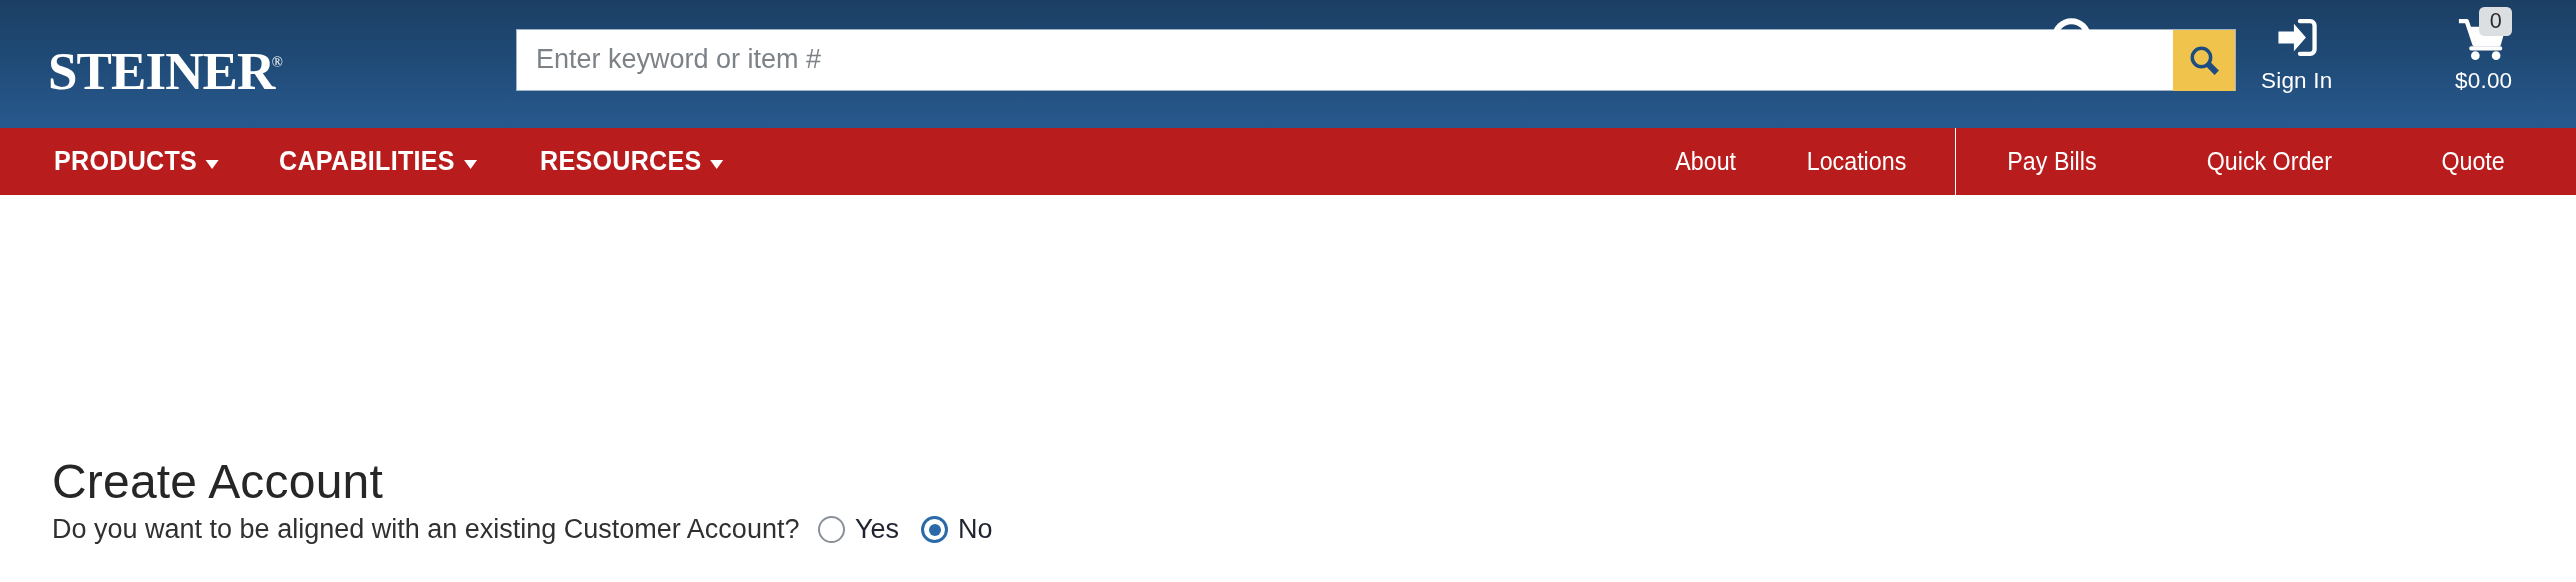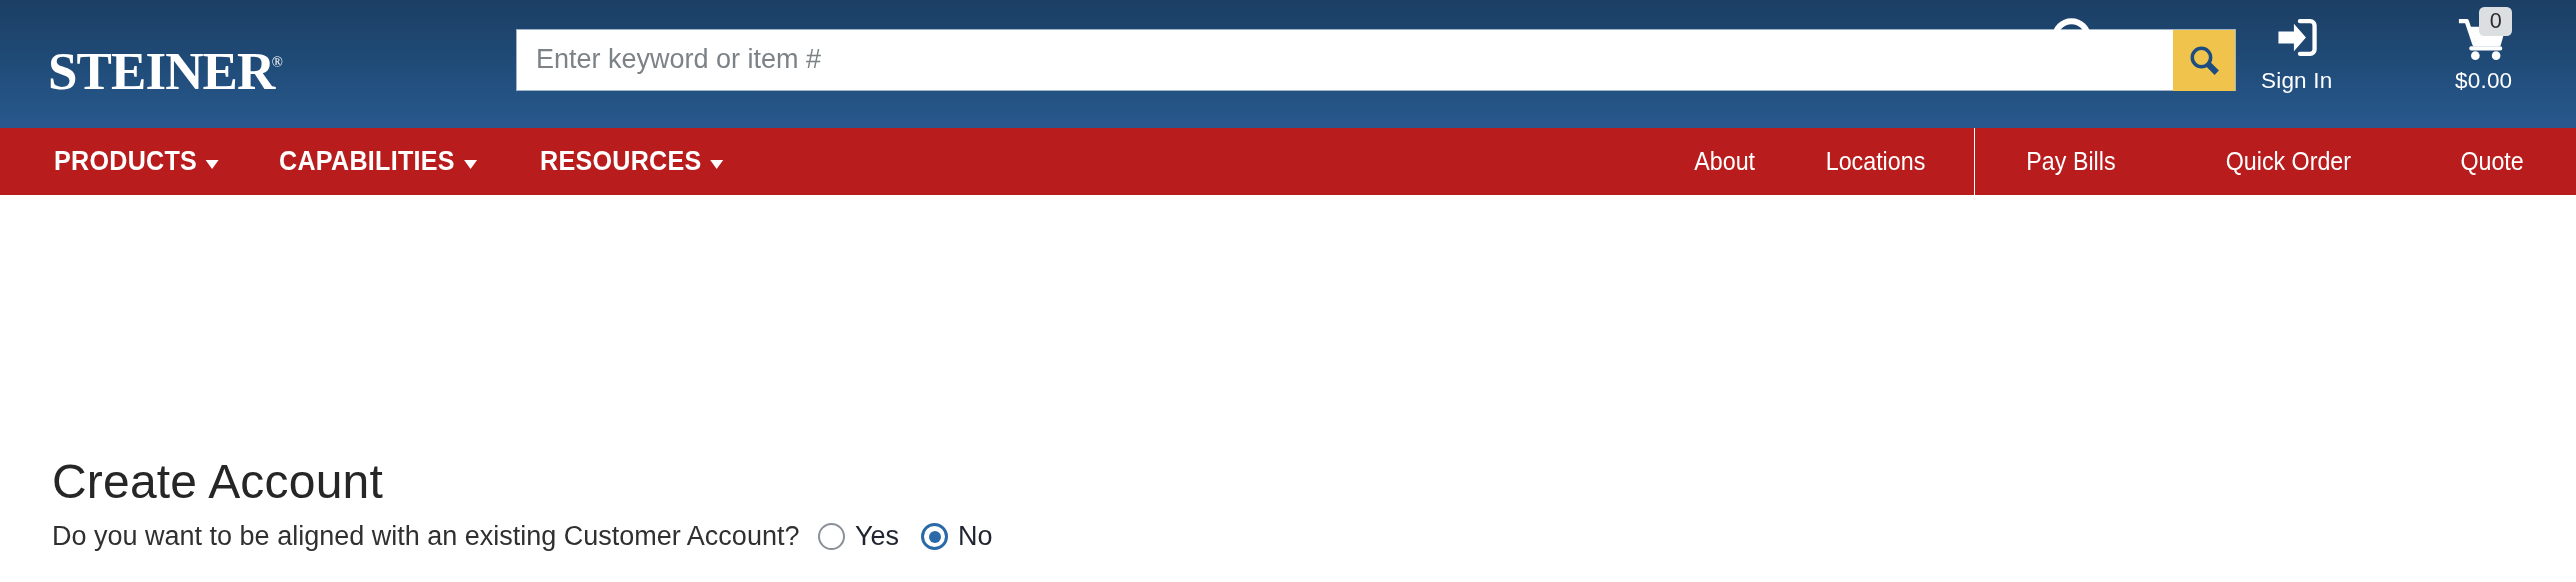--- a/index.html
+++ b/index.html
@@ -191,21 +191,21 @@
   .nav-divider {
     width: 1.7px;
     height: 67px;
     background: #ffffff;
   }
   .nav-group-b {
     display: flex;
     align-items: flex-start;
     gap: 102px;
     padding-left: 48px;
-    padding-right: 50px;
+    padding-right: 69px;
   }
   .chev {
     display: inline-block;
     width: 0; height: 0;
     border-left: 7.8px solid transparent;
     border-right: 7.8px solid transparent;
     border-top: 9.5px solid #ffffff;
     margin-top: 5.2px;
   }
 
@@ -221,21 +221,21 @@
     left: 52px;
     top: 227px;
     font-size: 48px;
     color: #262626;
     font-weight: 300;
     letter-spacing: 0.2px;
   }
   .align-row {
     position: absolute;
     left: 52px;
-    top: 326px;
+    top: 319px;
     display: flex;
     align-items: center;
     font-size: 27px;
     color: #303030;
   }
   .align-q { margin-right: 19px; white-space: nowrap; }
   .radio-opt {
     display: flex;
     align-items: center;
     cursor: pointer;

